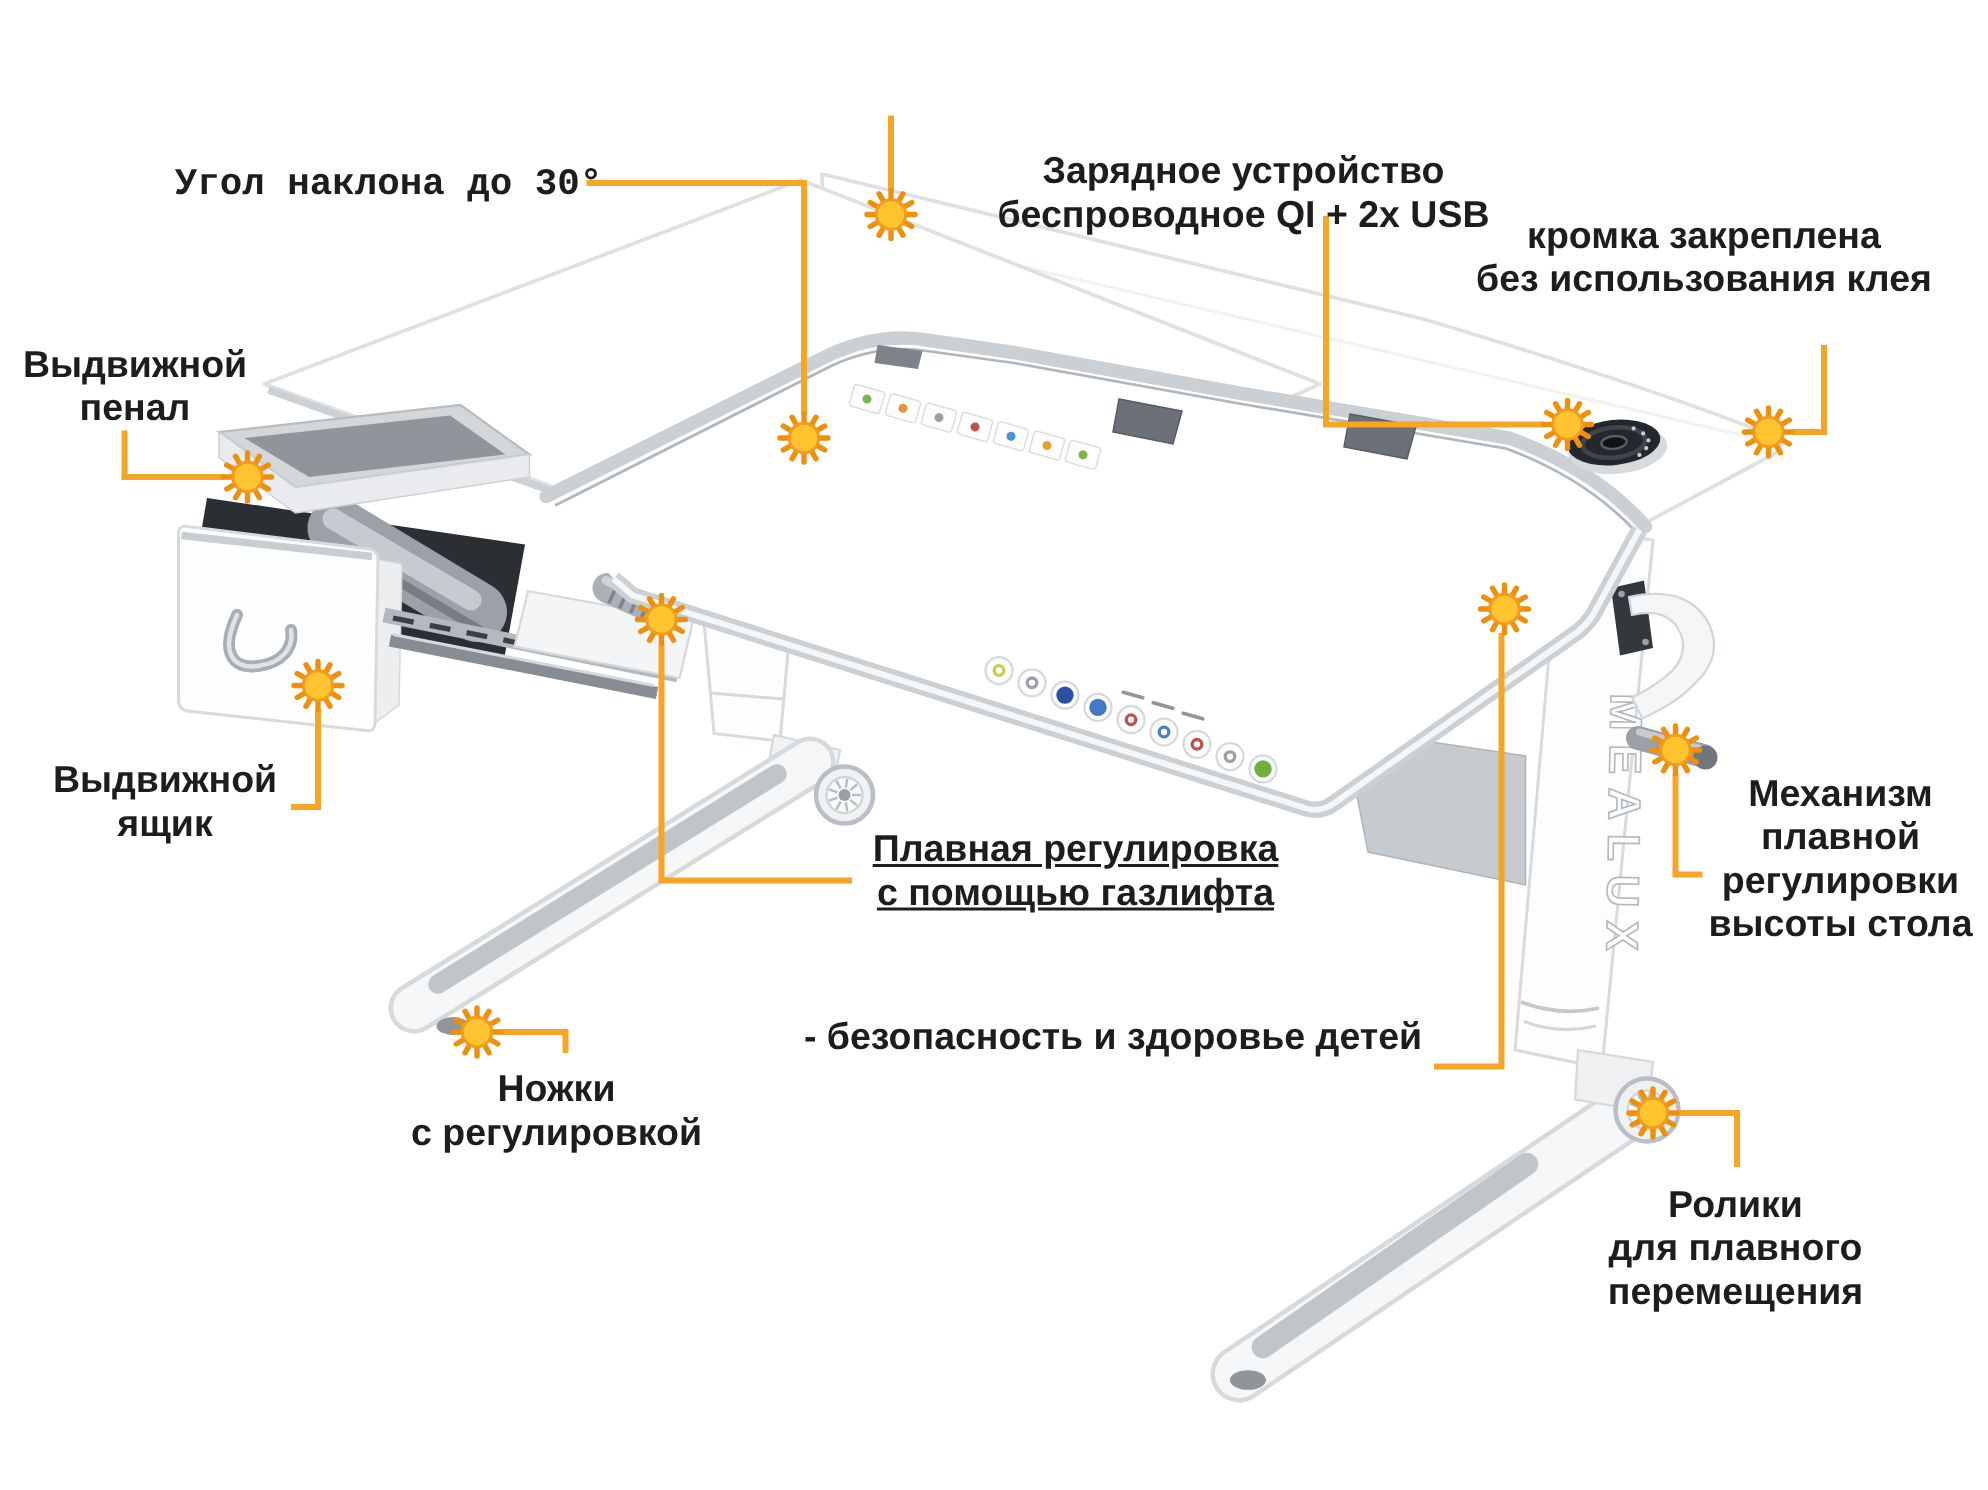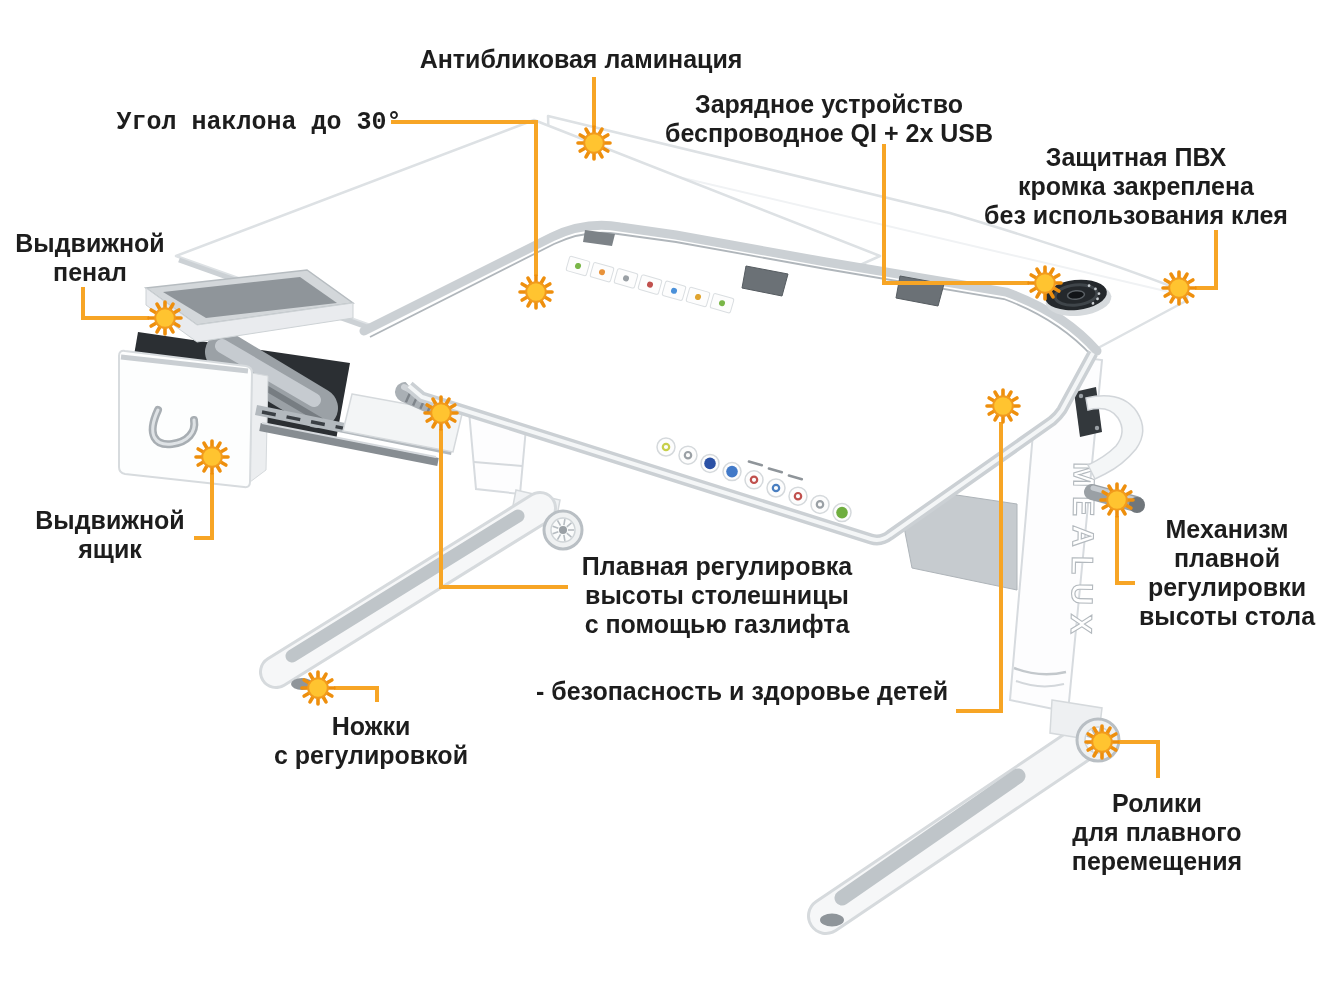--- a/index.html
+++ b/index.html
@@ -5,25 +5,25 @@
   html,body{margin:0;padding:0;background:#ffffff;}
   #stage{position:relative;width:1325px;height:993px;background:#ffffff;overflow:hidden;
          font-family:"Liberation Sans","DejaVu Sans",sans-serif;}
   #scene{position:absolute;left:0;top:0;}
   .label{position:absolute;font-weight:700;font-size:25px;line-height:29px;color:#1d1d1d;
          text-align:center;transform:translateX(-50%);white-space:nowrap;}
   .label span{display:block;}
   
   #lb-0{left:581px;top:45px;}
   #lb-1{left:259px;top:108px;font-family:Liberation Mono, monospace;}
-  #lb-2{left:829px;top:90px;}
+  #lb-2{left:829px;top:100px;}
   #lb-3{left:1136px;top:143px;}
   #lb-4{left:90px;top:229px;}
   #lb-5{left:110px;top:506px;}
-  #lb-6{left:717px;top:552px;}
+  #lb-6{left:717px;top:552px;text-decoration:underline;}
   #lb-7{left:742px;top:677px;}
   #lb-8{left:1195px;top:515px;margin-left:32px;}
   #lb-9{left:371px;top:712px;}
   #lb-10{left:1157px;top:789px;}
 </style>
 </head>
 <body>
 
 <div id="stage">
 
@@ -406,46 +406,41 @@
           <line x1="1093.7727586640478" y1="737.25" x2="1088.143593539449" y2="734" stroke="#EE8F0D" stroke-width="3.6" stroke-linecap="round"></line>
           <line x1="1097.25" y1="733.7727586640478" x2="1094" y2="728.143593539449" stroke="#EE8F0D" stroke-width="3.6" stroke-linecap="round"></line>
           <line x1="1102" y1="732.5" x2="1102" y2="726" stroke="#EE8F0D" stroke-width="3.6" stroke-linecap="round"></line>
           <line x1="1106.75" y1="733.7727586640478" x2="1110" y2="728.143593539449" stroke="#EE8F0D" stroke-width="3.6" stroke-linecap="round"></line>
           <line x1="1110.2272413359522" y1="737.25" x2="1115.856406460551" y2="734" stroke="#EE8F0D" stroke-width="3.6" stroke-linecap="round"></line>
           <circle cx="1102" cy="742" r="9.8" fill="#FFC430" stroke="#F29B1D" stroke-width="2"></circle>
         </g>
       </g>
 </svg>
 
-  <div class="label" id="lb-0">
-    <span>Антибликовая ламинация</span>
-  </div>
   <div class="label" id="lb-1">
     <span>Угол наклона до 30°</span>
   </div>
   <div class="label" id="lb-2">
     <span>Зарядное устройство</span>
     <span>беспроводное QI + 2x USB</span>
   </div>
   <div class="label" id="lb-3">
-    <span>Защитная ПВХ</span>
     <span>кромка закреплена</span>
     <span>без использования клея</span>
   </div>
   <div class="label" id="lb-4">
     <span>Выдвижной</span>
     <span>пенал</span>
   </div>
   <div class="label" id="lb-5">
     <span>Выдвижной</span>
     <span>ящик</span>
   </div>
   <div class="label" id="lb-6">
     <span>Плавная регулировка</span>
-    <span>высоты столешницы</span>
     <span>с помощью газлифта</span>
   </div>
   <div class="label" id="lb-7">
     <span>- безопасность и здоровье детей</span>
   </div>
   <div class="label" id="lb-8">
     <span>Механизм</span>
     <span>плавной</span>
     <span>регулировки</span>
     <span>высоты стола</span>

